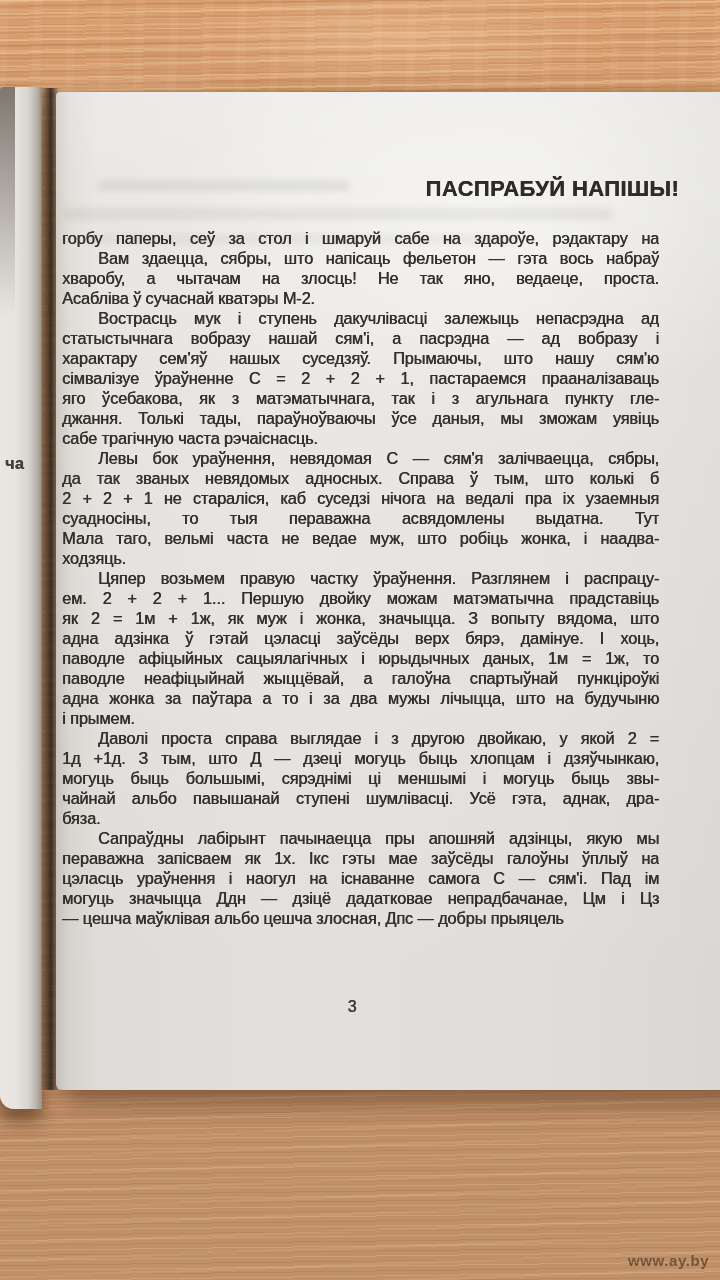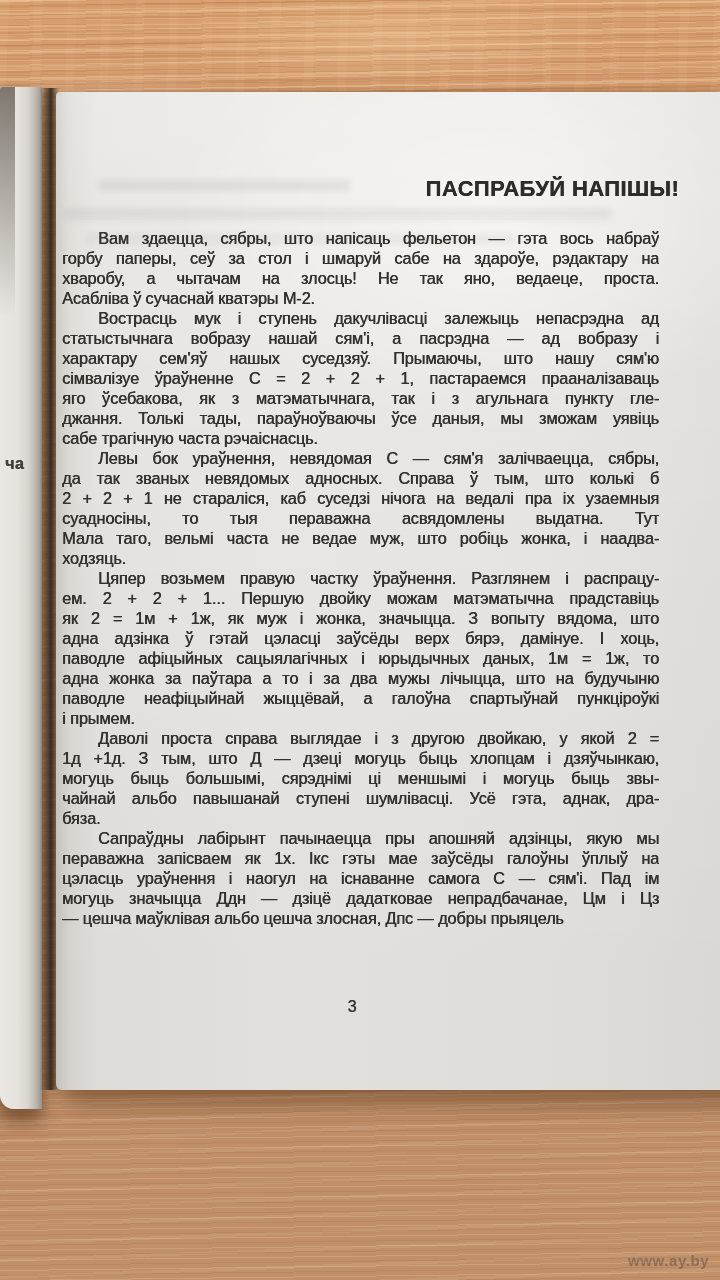--- a/index.html
+++ b/index.html
@@ -81,21 +81,21 @@
   .line.first{text-indent:36px;}
   .line.last{text-align:left;}
   .page-num{
     position:absolute;left:6px;top:906px;width:580px;text-align:center;
     font-size:16px;color:#3a3733;text-shadow:.4px 0 0 currentColor;
   }
   
   .watermark{
     position:absolute;left:628px;top:1252px;
     font-size:15px;font-weight:700;letter-spacing:.6px;
-    color:#404040;opacity:.42;filter:blur(.3px);
+    color:#000000;opacity:.42;filter:blur(.3px);
     white-space:nowrap;
   }
 </style>
 </head>
 <body>
 
 <div class="wood"></div>
 <div class="wood-top-band"></div>
 
 <div class="left-page">
@@ -106,22 +106,22 @@
 
 <div class="page">
   <div class="ghost ghost1"></div>
   <div class="ghost ghost2"></div>
   <div class="ghost ghost3"></div>
 
   <h1 class="title">ПАСПРАБУЙ НАПІШЫ!</h1>
 
   <div class="body-text">
       <div class="para">
+        <div class="line">горбу паперы, сеў за стол і шмаруй сабе на здароўе, рэдактару на</div>
         <div class="line first">Вам здаецца, сябры, што напісаць фельетон — гэта вось набраў</div>
-        <div class="line">горбу паперы, сеў за стол і шмаруй сабе на здароўе, рэдактару на</div>
         <div class="line">хваробу, а чытачам на злосць! Не так яно, ведаеце, проста.</div>
         <div class="line last">Асабліва ў сучаснай кватэры М-2.</div>
       </div>
       <div class="para">
         <div class="line first">Вострасць мук і ступень дакучлівасці залежыць непасрэдна ад</div>
         <div class="line">статыстычнага вобразу нашай сям'і, а пасрэдна — ад вобразу і</div>
         <div class="line">характару сем'яў нашых суседзяў. Прымаючы, што нашу сям'ю</div>
         <div class="line">сімвалізуе ўраўненне С = 2 + 2 + 1, пастараемся прааналізаваць</div>
         <div class="line">яго ўсебакова, як з матэматычнага, так і з агульнага пункту гле-</div>
         <div class="line">джання. Толькі тады, параўноўваючы ўсе даныя, мы зможам уявіць</div>
@@ -134,22 +134,22 @@
         <div class="line">суадносіны, то тыя пераважна асвядомлены выдатна. Тут</div>
         <div class="line">Мала таго, вельмі часта не ведае муж, што робіць жонка, і наадва-</div>
         <div class="line last">ходзяць.</div>
       </div>
       <div class="para">
         <div class="line first">Цяпер возьмем правую частку ўраўнення. Разглянем і распрацу-</div>
         <div class="line">ем. 2 + 2 + 1... Першую двойку можам матэматычна прадставіць</div>
         <div class="line">як 2 = 1м + 1ж, як муж і жонка, значыцца. З вопыту вядома, што</div>
         <div class="line">адна адзінка ў гэтай цэласці заўсёды верх бярэ, дамінуе. І хоць,</div>
         <div class="line">паводле афіцыйных сацыялагічных і юрыдычных даных, 1м = 1ж, то</div>
+        <div class="line">паводле неафіцыйнай жыццёвай, а галоўна спартыўнай пункціроўкі</div>
         <div class="line">адна жонка за паўтара а то і за два мужы лічыцца, што на будучыню</div>
-        <div class="line">паводле неафіцыйнай жыццёвай, а галоўна спартыўнай пункціроўкі</div>
         <div class="line last">і прымем.</div>
       </div>
       <div class="para">
         <div class="line first">Даволі проста справа выглядае і з другою двойкаю, у якой 2 =</div>
         <div class="line">1д +1д. З тым, што Д — дзеці могуць быць хлопцам і дзяўчынкаю,</div>
         <div class="line">могуць быць большымі, сярэднімі ці меншымі і могуць быць звы-</div>
         <div class="line">чайнай альбо павышанай ступені шумлівасці. Усё гэта, аднак, дра-</div>
         <div class="line last">бяза.</div>
       </div>
       <div class="para">

